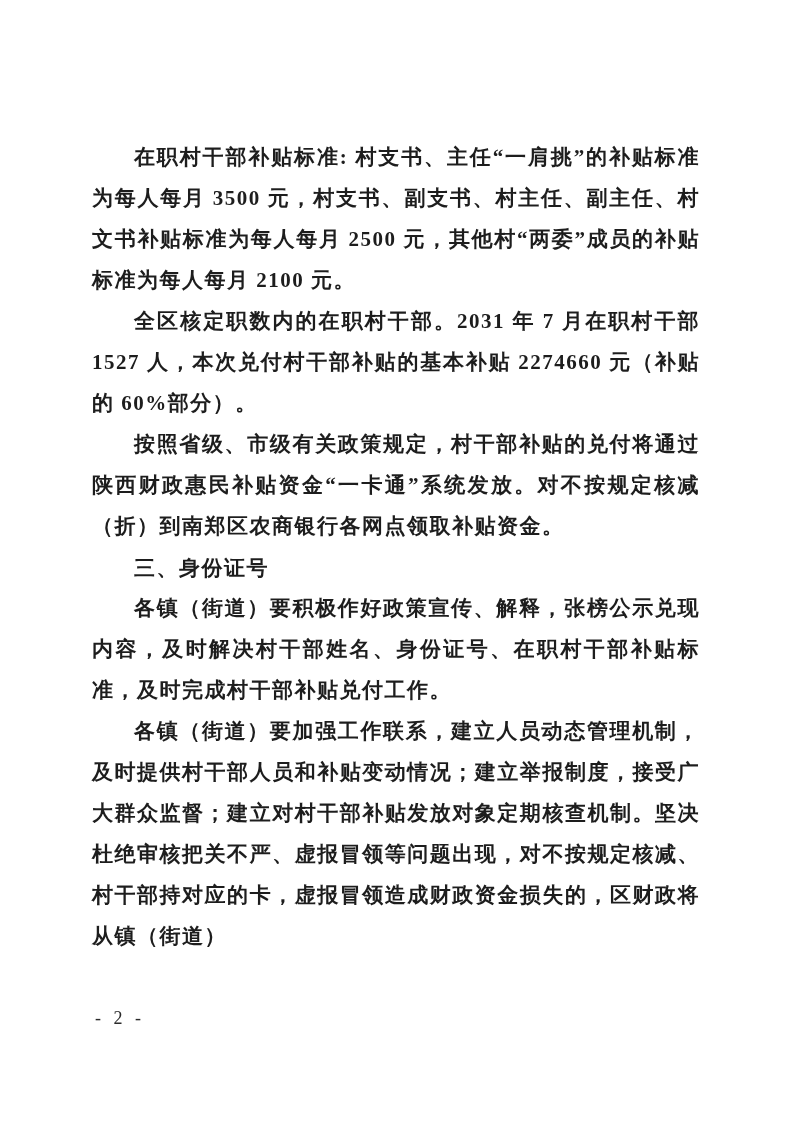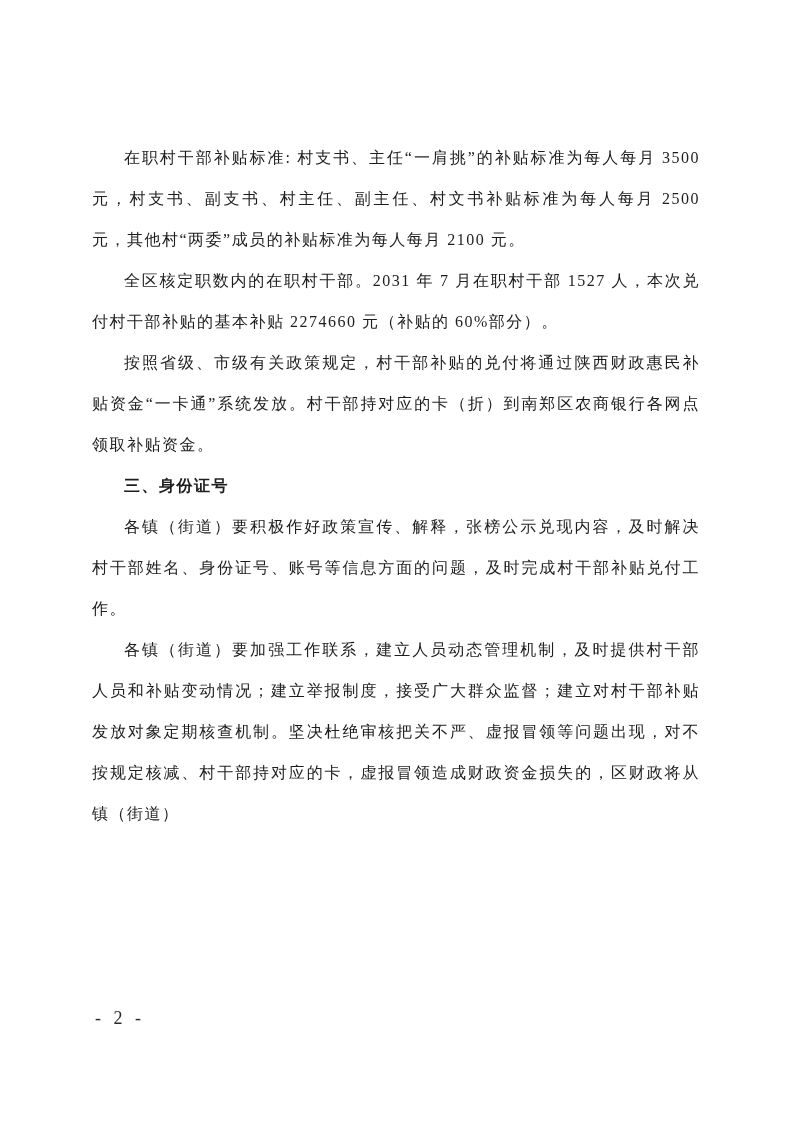--- a/index.html
+++ b/index.html
@@ -17,26 +17,27 @@
     color: #1d1d1d;
   }
   .content {
     position: absolute;
     left: 92px;
     top: 137px;
     width: 608px;
   }
   .content p {
     margin: 0;
-    font-size: 16px;
+    font-size: 21px;
     line-height: 41px;
     text-indent: 2em;
     text-align: justify;
     text-justify: inter-character;
     letter-spacing: 1.5px;
+    font-weight: bold;
   }
   .para {
     font-family: "Liberation Serif", "DejaVu Serif", serif;
     font-weight: 400;
   }
   
   .head-bold {
     font-family: "Liberation Sans", "DejaVu Sans", sans-serif;
     font-weight: 700;
     text-align: left;
@@ -60,19 +61,19 @@
     color: #2a2a2a;
   }
 </style>
 </head>
 <body>
 
 <div class="page">
   <div class="content">
     <p class="para">在职村干部补贴标准: 村支书、主任“一肩挑”的补贴标准为每人每月 3500 元，村支书、副支书、村主任、副主任、村文书补贴标准为每人每月 2500 元，其他村“两委”成员的补贴标准为每人每月 2100 元。</p>
     <p class="para">全区核定职数内的在职村干部。2031 年 7 月在职村干部 1527 人，本次兑付村干部补贴的基本补贴 2274660 元（补贴的 60%部分）。</p>
-    <p class="para">按照省级、市级有关政策规定，村干部补贴的兑付将通过陕西财政惠民补贴资金“一卡通”系统发放。村干部持对应的卡（折）到南郑区农商银行各网点领取补贴资金。</p>
+    <p class="para">按照省级、市级有关政策规定，村干部补贴的兑付将通过陕西财政惠民补贴资金“一卡通”系统发放。对不按规定核减（折）到南郑区农商银行各网点领取补贴资金。</p>
     <p class="head-bold">三、身份证号</p>
-    <p class="para">各镇（街道）要积极作好政策宣传、解释，张榜公示兑现内容，及时解决村干部姓名、身份证号、账号等信息方面的问题，及时完成村干部补贴兑付工作。</p>
+    <p class="para">各镇（街道）要积极作好政策宣传、解释，张榜公示兑现内容，及时解决村干部姓名、身份证号、在职村干部补贴标准，及时完成村干部补贴兑付工作。</p>
     <p class="para">各镇（街道）要加强工作联系，建立人员动态管理机制，及时提供村干部人员和补贴变动情况；建立举报制度，接受广大群众监督；建立对村干部补贴发放对象定期核查机制。坚决杜绝审核把关不严、虚报冒领等问题出现，对不按规定核减、村干部持对应的卡，虚报冒领造成财政资金损失的，区财政将从镇（街道）</p>
   </div>
   <div class="footer">- 2 -</div>
 </div>
 
 </body></html>

